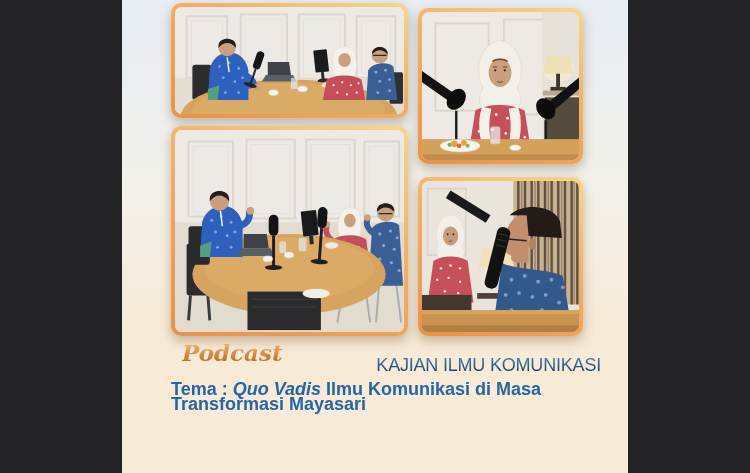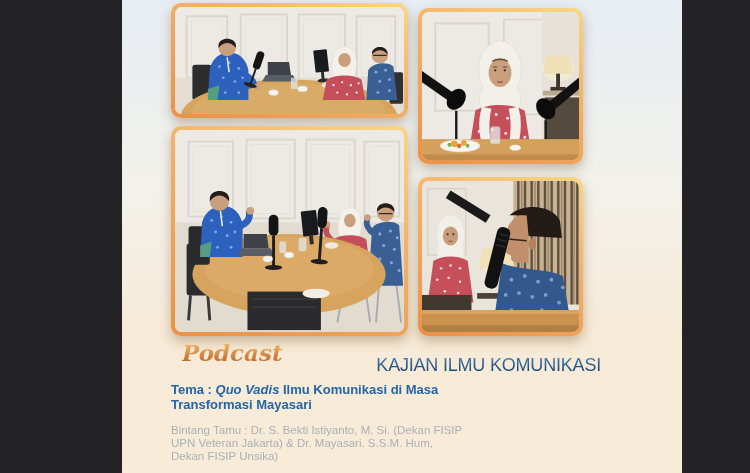--- a/index.html
+++ b/index.html
@@ -5,21 +5,21 @@
   html,body{margin:0;padding:0;}
   body{
     width:750px;height:473px;position:relative;overflow:hidden;
     background:#232326;
     font-family:"Liberation Sans", sans-serif;
   }
   .side-bar{position:absolute;top:0;height:473px;background:#232326;}
   .side-bar.left{left:0;width:122px;}
   .side-bar.right{left:628px;width:122px;}
   .stage{
-    position:absolute;left:122px;top:0;width:560px;height:473px;
+    position:absolute;left:122px;top:0;width:506px;height:473px;
     background:linear-gradient(180deg,#e7edf4 0%,#f2f1ea 40%,#f7ead6 72%,#f8ecd9 100%);
   }
   .photo{
     position:absolute;padding:4px;border-radius:10px;
     background:linear-gradient(205deg,#f8d687 0%,#f2b269 40%,#ea9147 100%);
     box-shadow:0 5px 12px rgba(95,60,20,.32);
   }
   .photo svg{display:block;width:100%;height:100%;border-radius:7px;background:#edeae5;}
   #photo1{left:49px;top:3px;width:229px;height:107px;}
   #photo2{left:296px;top:8px;width:157px;height:148px;}
@@ -37,21 +37,21 @@
     font-weight:400;font-size:18px;letter-spacing:-0.2px;
     color:#24537f;
     text-align:right;
   }
   @supports ((-webkit-background-clip:text)){
     .script{background:linear-gradient(180deg,#eab467 15%,#c96f2e 85%);
       -webkit-background-clip:text;background-clip:text;color:transparent;}
     .title{background:linear-gradient(180deg,#4a7fb5 0%,#1b4877 80%);
       -webkit-background-clip:text;background-clip:text;color:transparent;}
   }
-  .tema{margin-top:8px;font-size:13px;font-weight:700;color:#2565a8;line-height:15px;}
+  .tema{margin-top:8px;font-size:18px;font-weight:700;color:#2565a8;line-height:15px;}
   .tema .it{font-style:italic;}
   .guests{margin-top:12px;font-size:11.5px;color:#a9b0b6;line-height:13px;font-weight:400;}
 </style>
 </head>
 <body>
 
 <div class="side-bar left"></div>
 <div class="side-bar right"></div>
 
 <div class="stage">
@@ -424,20 +424,15 @@
 
   <div class="text-block">
     <div class="script">Podcast</div>
     <div class="title">KAJIAN ILMU KOMUNIKASI</div>
     <div class="tema">
       <span>Tema :</span>
       <span class="it">Quo Vadis</span>
       <span>Ilmu Komunikasi di Masa</span>
       <div>Transformasi Mayasari</div>
     </div>
-    <div class="guests">
-      <div>Bintang Tamu : Dr. S. Bekti Istiyanto, M. Si. (Dekan FISIP</div>
-      <div>UPN Veteran Jakarta) &amp; Dr. Mayasari. S.S.M. Hum,</div>
-      <div>Dekan FISIP Unsika)</div>
-    </div>
   </div>
 
 </div>
 
 </body></html>

